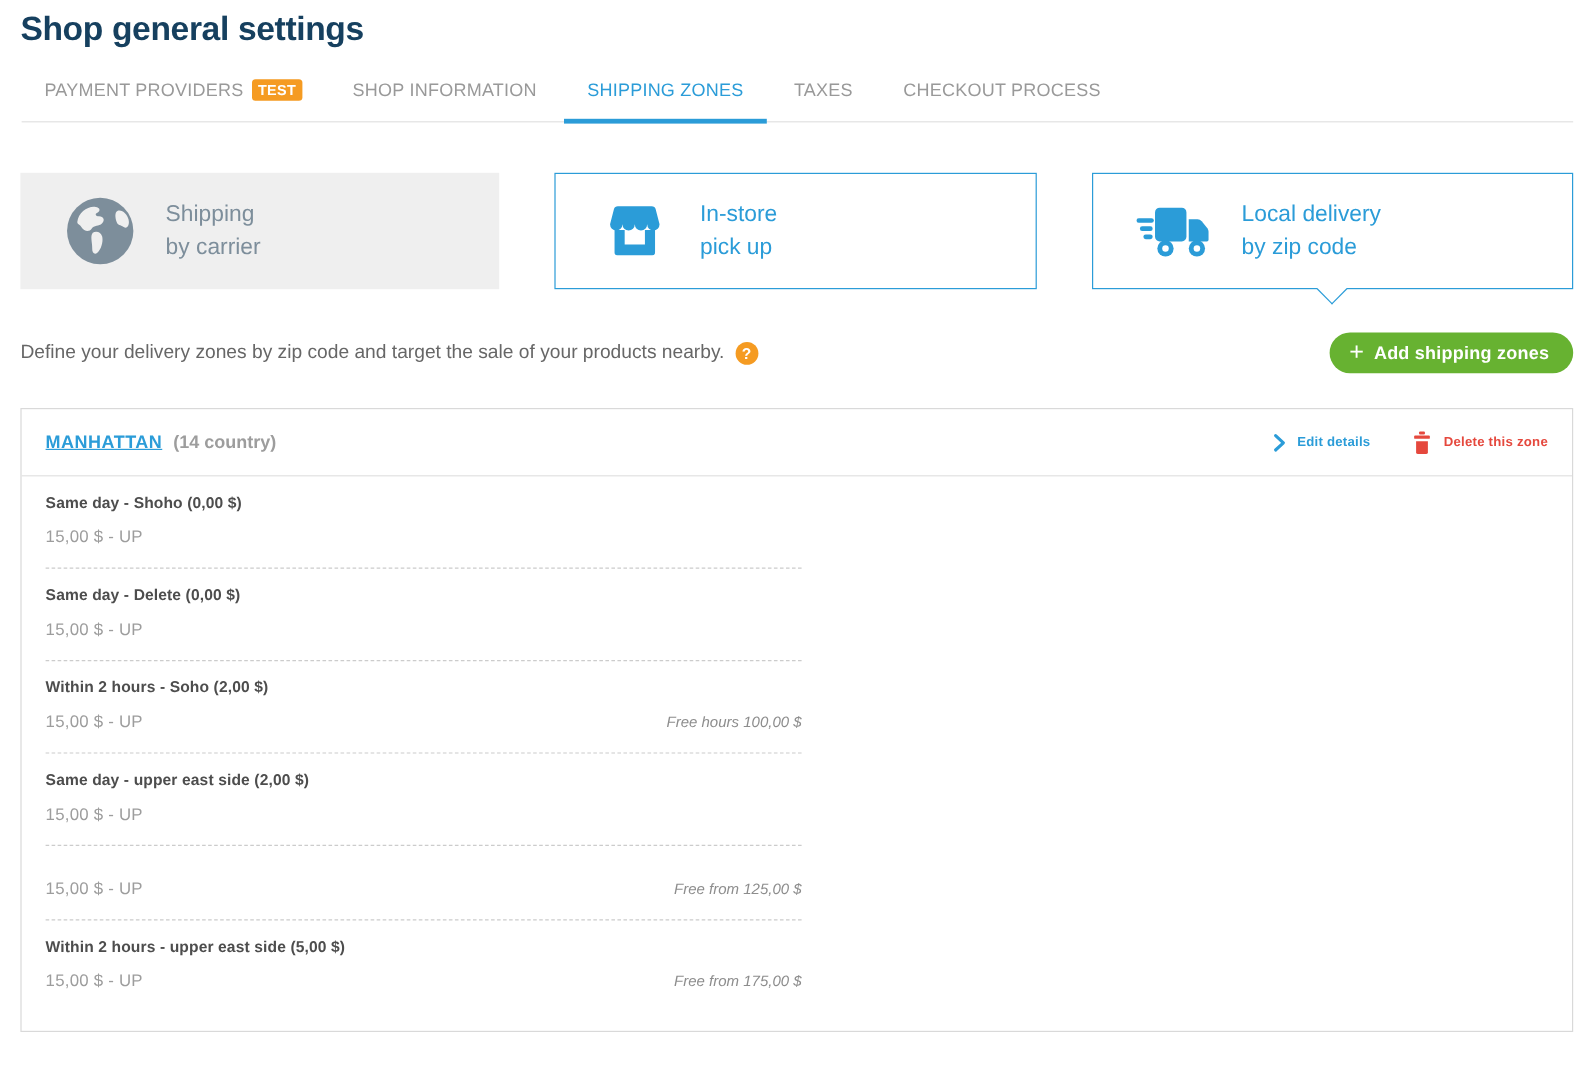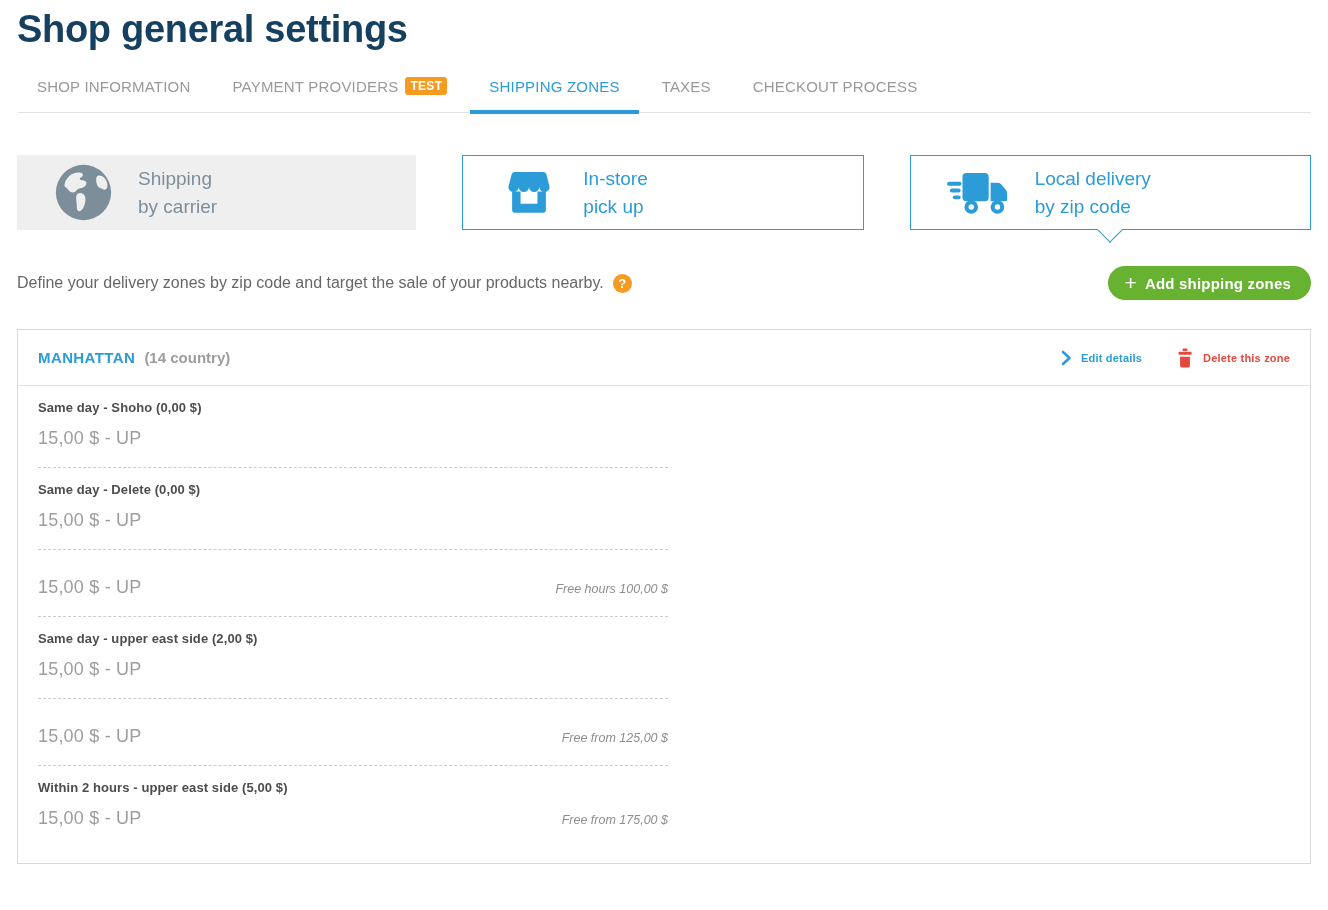--- a/index.html
+++ b/index.html
@@ -21,21 +21,21 @@
     width:1328px;height:910px;background:#ffffff;
     font-family:"Liberation Sans", sans-serif;
     color:var(--dark-text);
     overflow:hidden;
   }
   .page{width:1328px;height:910px;padding:0 17px;}
 
   
   h1.page-title{
     margin-top:8px;
-    font-size:38px;font-weight:700;color:var(--navy);letter-spacing:-0.3px;
+    font-size:28px;font-weight:700;color:var(--navy);letter-spacing:-0.3px;
   }
 
   
   .tabs{
     display:flex;gap:4px;margin-top:26px;margin-left:1px;
     border-bottom:1px solid var(--line);
   }
   .tab{
     position:relative;
     padding:0 19px 17px 19px;
@@ -49,21 +49,21 @@
     background:var(--accent);
   }
   .badge{
     background:var(--orange);color:#fff;font-size:12px;font-weight:700;
     padding:2px 5px;border-radius:3px;letter-spacing:0.3px;
   }
 
   
   .methods{display:flex;gap:46px;margin-top:42px;}
   .card{
-    position:relative;flex:1;height:75px;
+    position:relative;flex:1;height:97px;
     display:flex;align-items:center;gap:24px;padding-left:36px;
     cursor:pointer;background:#fff;
   }
   .card.gray{background:var(--card-gray-bg);}
   .card.outlined{border:1px solid var(--accent);}
   .card-label{font-size:19px;line-height:28px;}
   .card.gray .card-label{color:var(--card-gray-fg);}
   .card.outlined .card-label{color:var(--accent);}
   .card-icon{display:flex;align-items:center;justify-content:center;}
   .pointer{
@@ -95,56 +95,56 @@
   .zone-panel{
     margin-top:29px;border:1px solid var(--panel-border);
     padding:0 20px 16px 20px;background:#fff;
   }
   .zone-header{
     display:flex;justify-content:space-between;align-items:center;
     height:56px;border-bottom:1px solid var(--line);
     margin:0 -20px;padding:0 20px;
   }
   .zone-title{font-size:15px;}
-  .zone-name{color:var(--accent);font-weight:700;letter-spacing:0.4px;}
+  .zone-name{color:var(--accent);font-weight:700;letter-spacing:0.4px;text-decoration:underline;}
   .zone-count{color:var(--light-text);margin-left:5px;font-weight:bold;}
   .zone-actions{display:flex;align-items:center;gap:34px;}
   .zone-link{
     display:flex;align-items:center;gap:9px;font-size:11px;font-weight:700;
     cursor:pointer;text-decoration:none;letter-spacing:0.2px;
   }
   .zone-link.edit{color:var(--accent);}
   .zone-link.delete{color:var(--red);}
 
   
   .rate-row{padding:14px 0 18px 0;}
   .rate-row + .rate-row{border-top:0;}
   .rate-row:not(:last-child){border-bottom:1px dashed #cccccc;width:630px;}
   .rate-row{width:630px;}
   .rate-title{font-size:13px;font-weight:700;color:var(--dark-text);letter-spacing:0.1px;}
   .rate-sub{
     margin-top:13px;display:flex;justify-content:space-between;align-items:baseline;
   }
-  .rate-range{font-size:18px;color:var(--light-text);letter-spacing:0.2px;}
+  .rate-range{font-size:14px;color:var(--light-text);letter-spacing:0.2px;}
   .rate-free{font-size:12.5px;color:#8d8d8d;font-style:italic;}
 </style>
 </head>
 <body>
 
 <div class="page">
 
   <h1 class="page-title">Shop general settings</h1>
 
   <nav class="tabs">
     <div class="tab">
-      <span>SHOP INFORMATION</span>
-    </div>
-    <div class="tab">
       <span>PAYMENT PROVIDERS</span>
       <span class="badge">TEST</span>
+    </div>
+    <div class="tab">
+      <span>SHOP INFORMATION</span>
     </div>
     <div class="tab active">
       <span>SHIPPING ZONES</span>
     </div>
     <div class="tab">
       <span>TAXES</span>
     </div>
     <div class="tab">
       <span>CHECKOUT PROCESS</span>
     </div>
@@ -255,20 +255,21 @@
 
       <div class="rate-row">
         <div class="rate-title">Same day - Delete (0,00 $)</div>
         <div class="rate-sub">
           <span class="rate-range">15,00 $ - UP</span>
           <span class="rate-free"></span>
         </div>
       </div>
 
       <div class="rate-row">
+        <div class="rate-title">Within 2 hours - Soho (2,00 $)</div>
         <div class="rate-sub">
           <span class="rate-range">15,00 $ - UP</span>
           <span class="rate-free">Free hours 100,00 $</span>
         </div>
       </div>
 
       <div class="rate-row">
         <div class="rate-title">Same day - upper east side (2,00 $)</div>
         <div class="rate-sub">
           <span class="rate-range">15,00 $ - UP</span>

